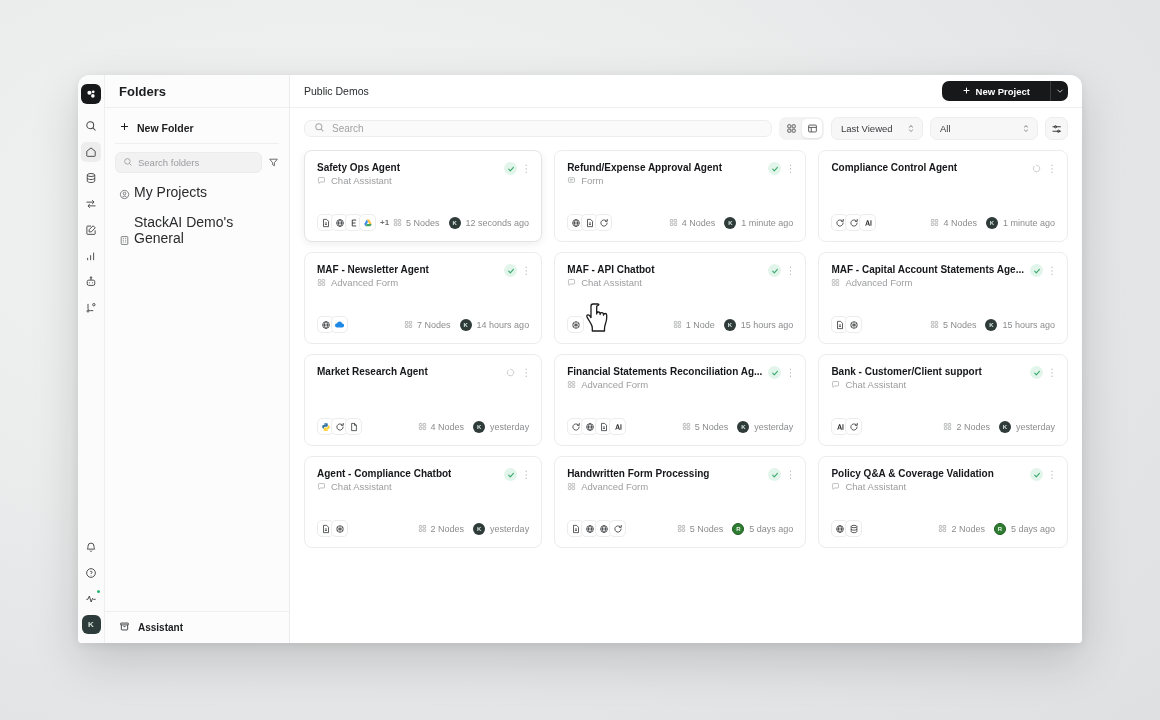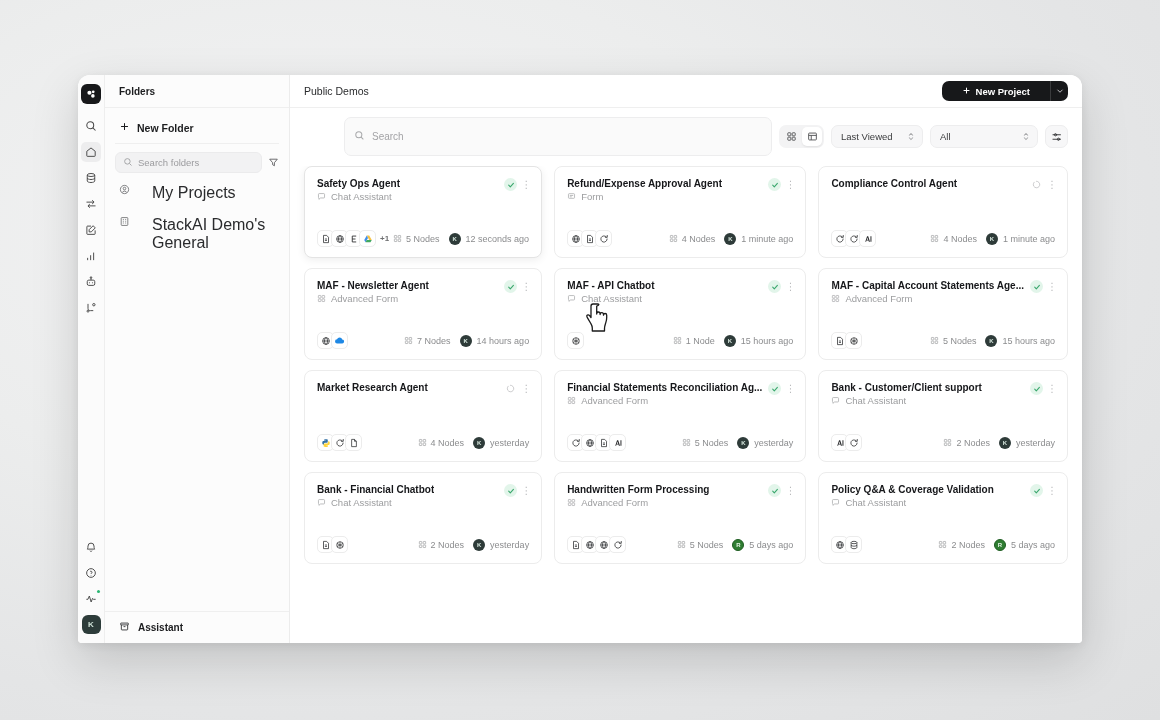--- a/index.html
+++ b/index.html
@@ -60,44 +60,44 @@
   
   #folders-panel {
     width: 185px; flex: 0 0 185px;
     background: #fcfcfc;
     border-right: 1px solid #ececec;
     display: flex; flex-direction: column;
   }
   #folders-header {
     height: 33px; display:flex; align-items:center;
     padding: 0 14px;
-    font-size: 10px; font-weight: 700; color: #1c1d1f;
+    font-size: 13px; font-weight: 700; color: #1c1d1f;
     border-bottom: 1px solid #efefef;
   }
   #new-folder-btn {
     display:flex; align-items:center; gap:7px;
     margin: 8px 10px 0 10px; padding: 5px 4px;
     font-size: 10.5px; color:#1c1d1f; font-weight:600;
     border-bottom: 1px solid #efefef; padding-bottom: 9px;
   }
   #folder-search-row {
     display:flex; align-items:center; gap:6px;
     padding: 8px 10px 4px 10px;
   }
   #folder-search {
     flex:1; height: 21px; border-radius: 6px;
     background: #f2f2f3; border: 1px solid #ebebec;
     display:flex; align-items:center; gap:5px; padding: 0 7px;
     font-size: 9.5px; color:#9b9b9e;
   }
   #filter-icon { color:#5c5c5e; }
   .folder-item {
-    display:flex; align-items:flex-start; gap:22px;
+    display:flex; align-items:flex-end; gap:4px;
     margin: 2px 8px; padding: 5px 6px; border-radius: 6px;
-    font-size: 16px; color: #2a2b2d;
+    font-size: 14px; color: #2a2b2d;
   }
   .folder-item .ficon { color:#6b6c6e; display:flex; }
   #folders-spacer { flex: 1 1 auto; }
   #pagination {
     display:flex; align-items:center; justify-content:space-between;
     padding: 6px 12px; border-top: 1px solid #efefef;
     font-size: 10px; color:#3a3b3d;
   }
   .page-arrow { color:#9a9b9d; width:14px; height:14px; display:flex; align-items:center; justify-content:center; border-radius:4px; }
   .page-arrow.next { border:1px solid #e6e6e7; background:#fff; color:#4a4b4d;}
@@ -126,24 +126,24 @@
   #new-project-caret {
     display:flex; align-items:center; justify-content:center;
     width: 18px; border-left: 1px solid #3a3b3d; color:#cfcfd1;
   }
 
   #toolbar {
     display:flex; align-items:center; gap:7px;
     padding: 9px 14px 10px 14px;
   }
   #search-box {
-    flex:1; height: 39px; border-radius: 7px;
+    flex:1; height: 17px; border-radius: 7px;
     background:#fafafa; border:1px solid #ededee;
     display:flex; align-items:center; gap:7px; padding: 0 9px;
-    font-size: 10px; color:#a3a3a6;margin-left:40px;
+    font-size: 10px; color:#a3a3a6;
   }
   .view-toggle { display:flex; background:#f3f3f4; border-radius:7px; padding:2px; gap:1px; }
   .view-btn { width:20px; height:19px; display:flex; align-items:center; justify-content:center; border-radius:5px; color:#4e4f51; }
   .view-btn.active { background:#ffffff; box-shadow: 0 1px 2px rgba(0,0,0,.08); }
   .select-ctl {
     height: 23px; border-radius:7px; background:#f7f7f8; border:1px solid #ededee;
     display:flex; align-items:center; justify-content:space-between;
     padding: 0 7px 0 9px; font-size: 9.5px; color:#3a3b3d; gap:10px;
   }
   #sort-select { width: 92px; }
@@ -966,21 +966,21 @@
                 </div>
                 <div class="author">
                   <span class="avatar dark">K</span>
                   <span>yesterday</span>
                 </div>
               </div>
             </div>
           </div>
           <div class="card">
             <div class="card-top">
-              <div class="card-title">Bank - Financial Chatbot</div>
+              <div class="card-title">Agent - Compliance Chatbot</div>
               <div class="card-badges">
                 <span class="status-badge published">
                   <svg width="8" height="8" viewBox="0 0 16 16" fill="none" stroke="currentColor" stroke-width="2.2" stroke-linecap="round" stroke-linejoin="round">
                     <path d="M3.4 8.4 6.6 11.6 12.8 4.8"></path>
                   </svg>
                 </span>
                 <span class="kebab">⋮</span>
               </div>
             </div>
             <div class="card-subtitle">

